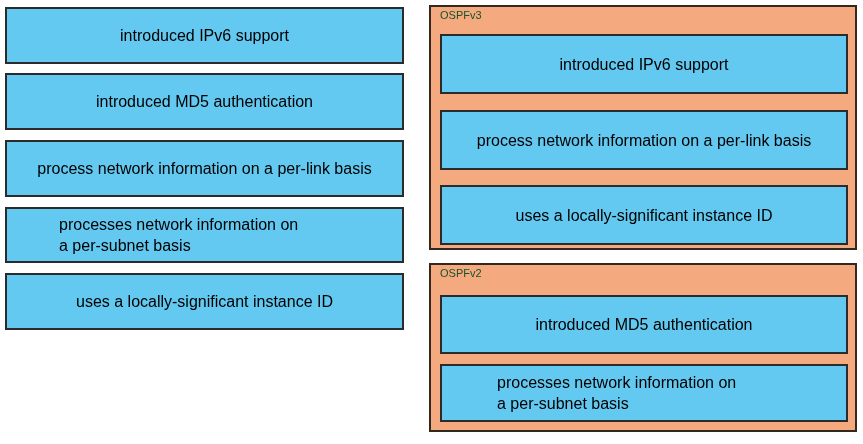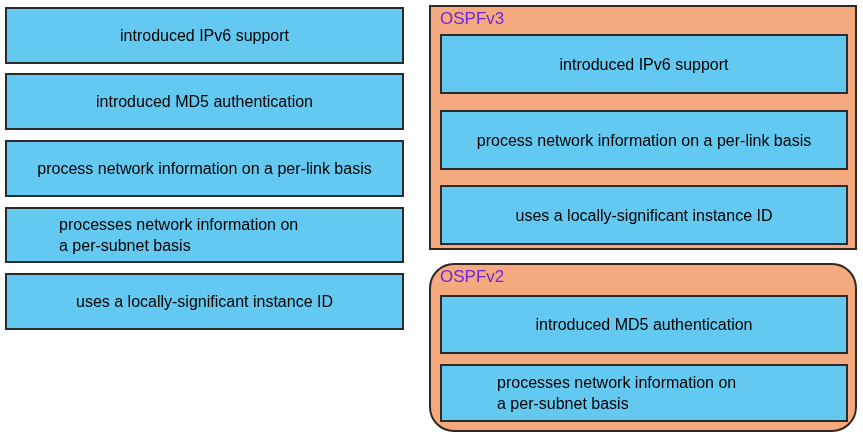--- a/index.html
+++ b/index.html
@@ -37,22 +37,22 @@
   .panel {
     position: absolute;
     box-sizing: border-box;
     background: #f5a97e;
     border: 2px solid #32281e;
   }
   .panel-title {
     position: absolute;
     top: 2px;
     left: 9px;
-    font-size: 17px;
-    color: #6d28d9;
+    font-size: 11px;
+    color: #14532d;
   }
   .placed {
     position: absolute;
     box-sizing: border-box;
     background: #63c9f1;
     border: 2px solid #2b2b2b;
     color: #000000;
     font-size: 16px;
     line-height: 21px;
     display: flex;
@@ -69,21 +69,21 @@
 
   
   #opt-0 { left: 5px;  top: 7px;   width: 399px; height: 57px; }
   #opt-1 { left: 5px;  top: 73px;  width: 399px; height: 57px; }
   #opt-2 { left: 5px;  top: 140px; width: 399px; height: 57px; padding: 2px 2px; }
   #opt-3 { left: 5px;  top: 207px; width: 399px; height: 56px; padding-left: 52px; }
   #opt-4 { left: 5px;  top: 273px; width: 399px; height: 57px; }
 
   
   #panel-ospfv3 { left: 429px; top: 5px;   width: 428px; height: 245px; }
-  #panel-ospfv2 { left: 429px; top: 263px; width: 428px; height: 169px; border-radius: 25px; }
+  #panel-ospfv2 { left: 429px; top: 263px; width: 428px; height: 169px; }
 
   
   #v3-0 { left: 9px; top: 27px;  width: 408px; height: 60px; }
   #v3-1 { left: 9px; top: 103px; width: 408px; height: 60px; padding: 2px 2px; }
   #v3-2 { left: 9px; top: 178px; width: 408px; height: 60px; }
 
   
   #v2-0 { left: 9px; top: 30px; width: 408px; height: 59px; }
   #v2-1 { left: 9px; top: 99px; width: 408px; height: 58px; padding-left: 55px; }
 </style>

